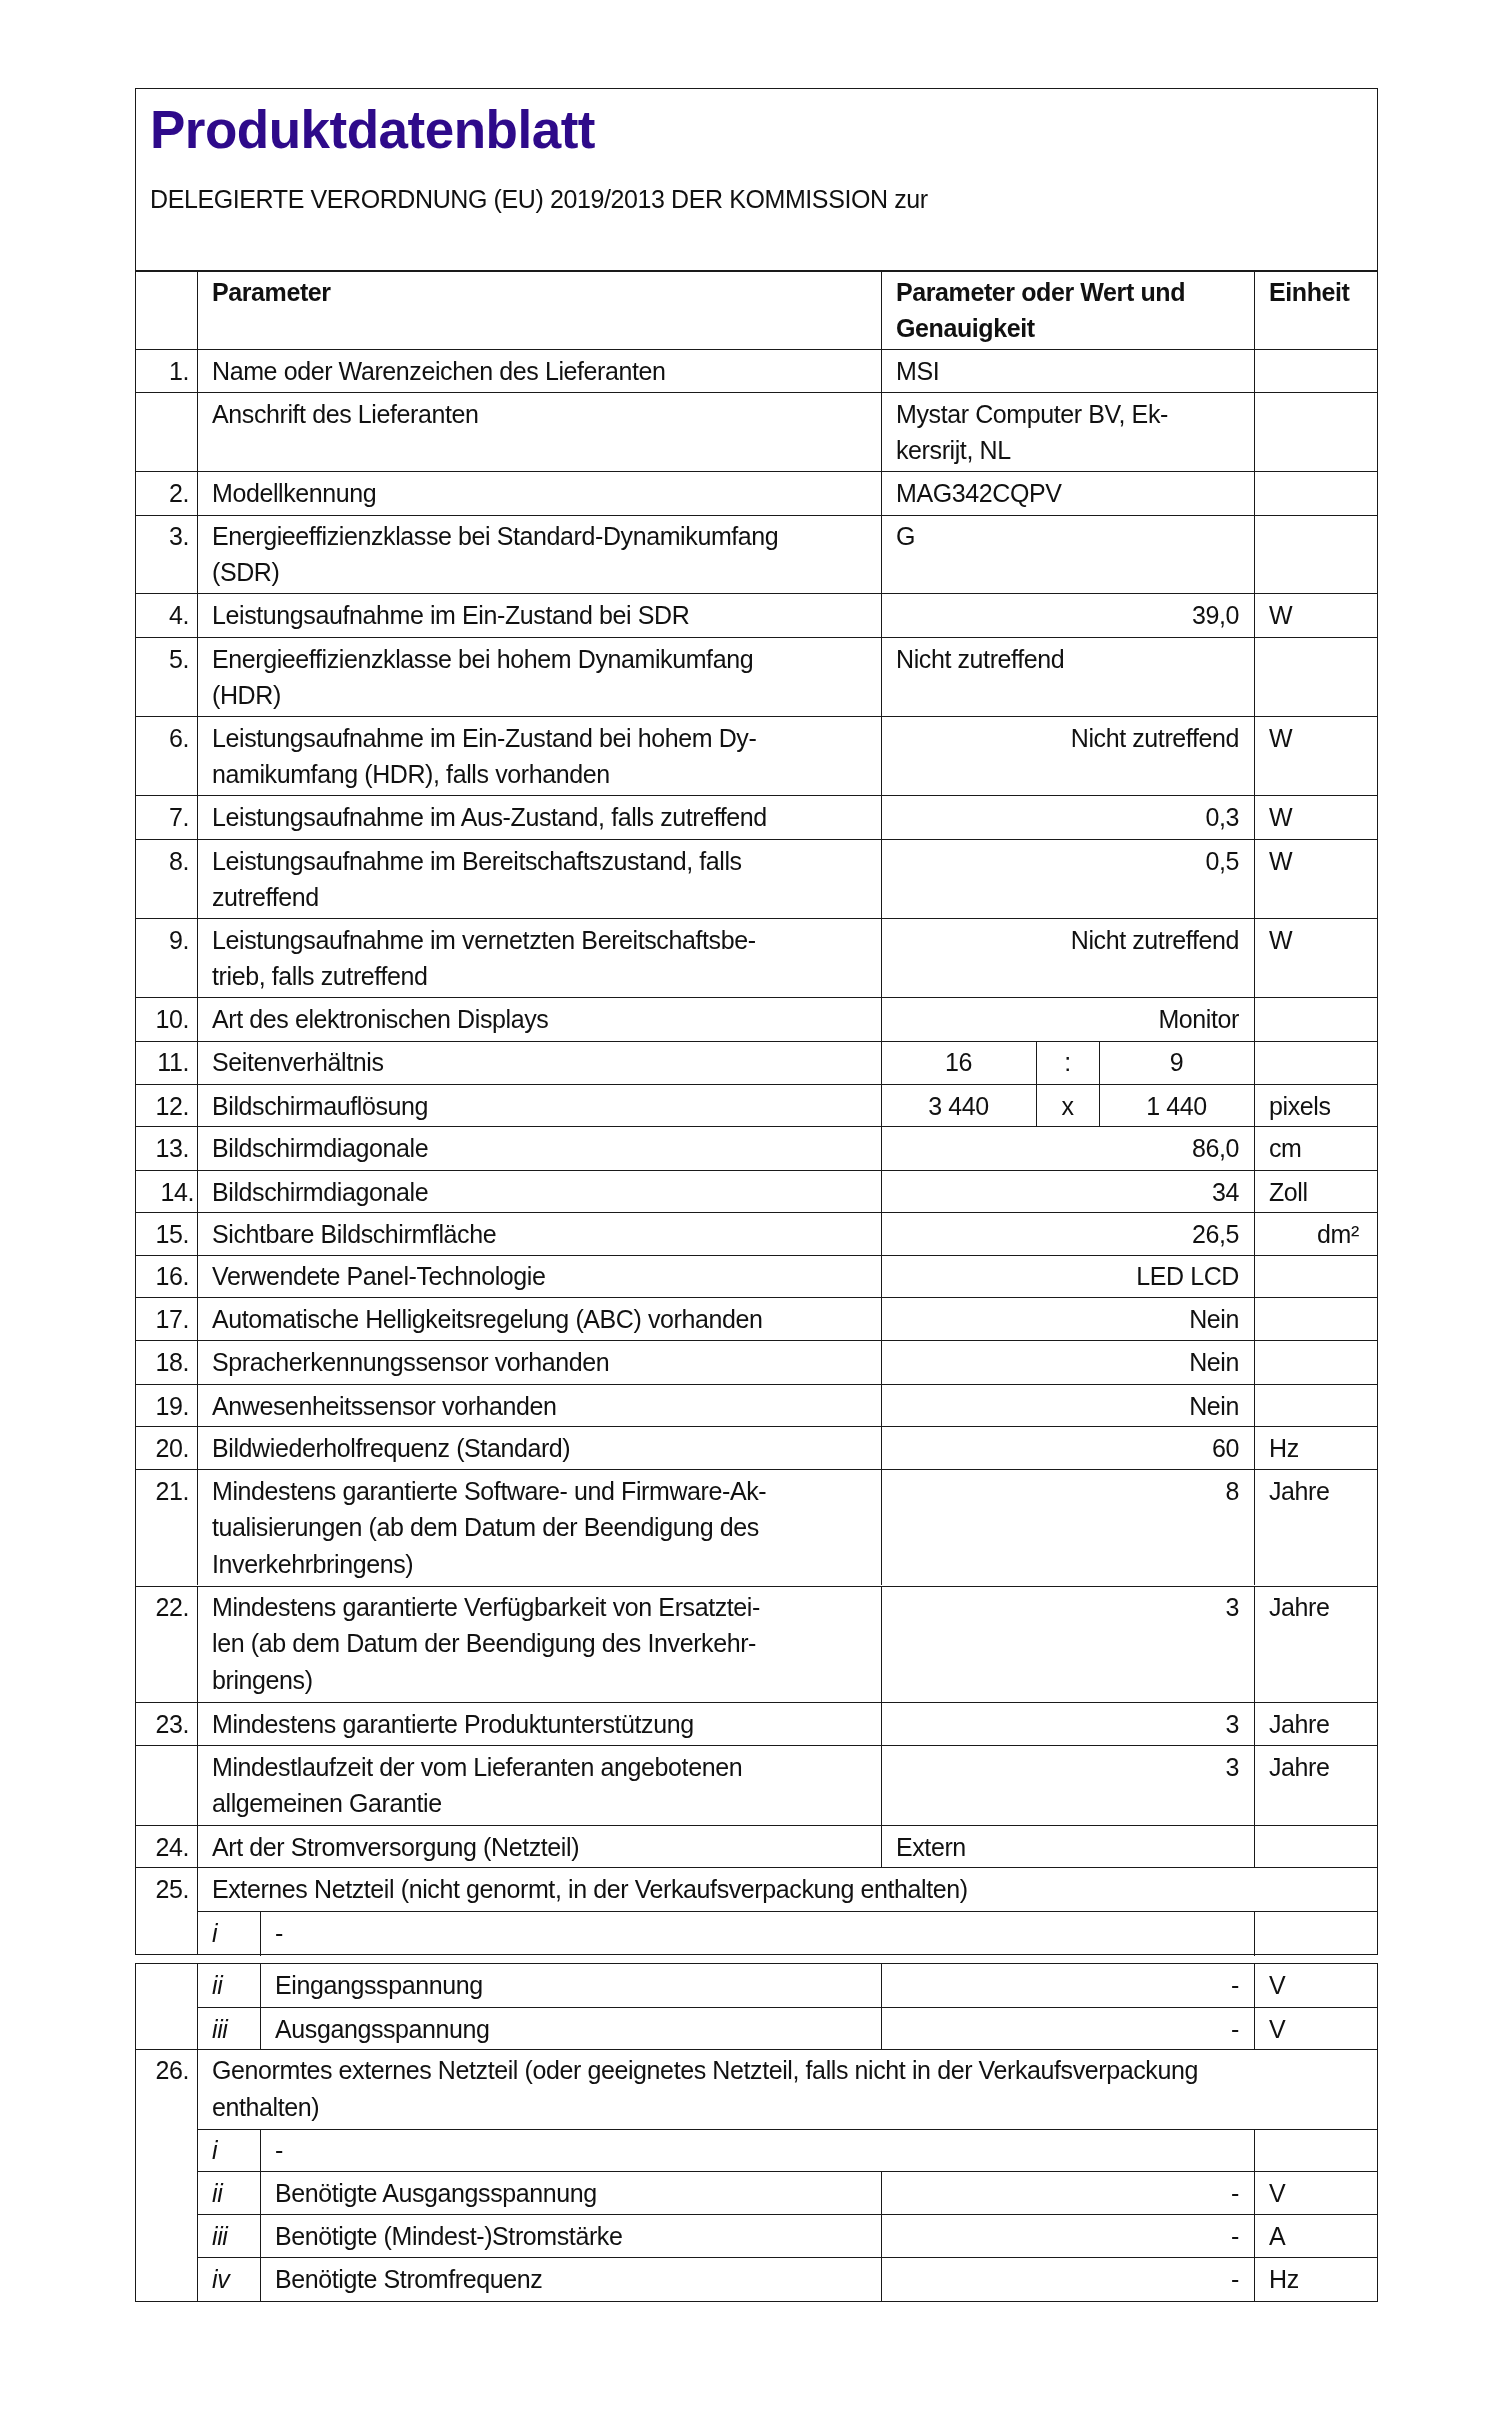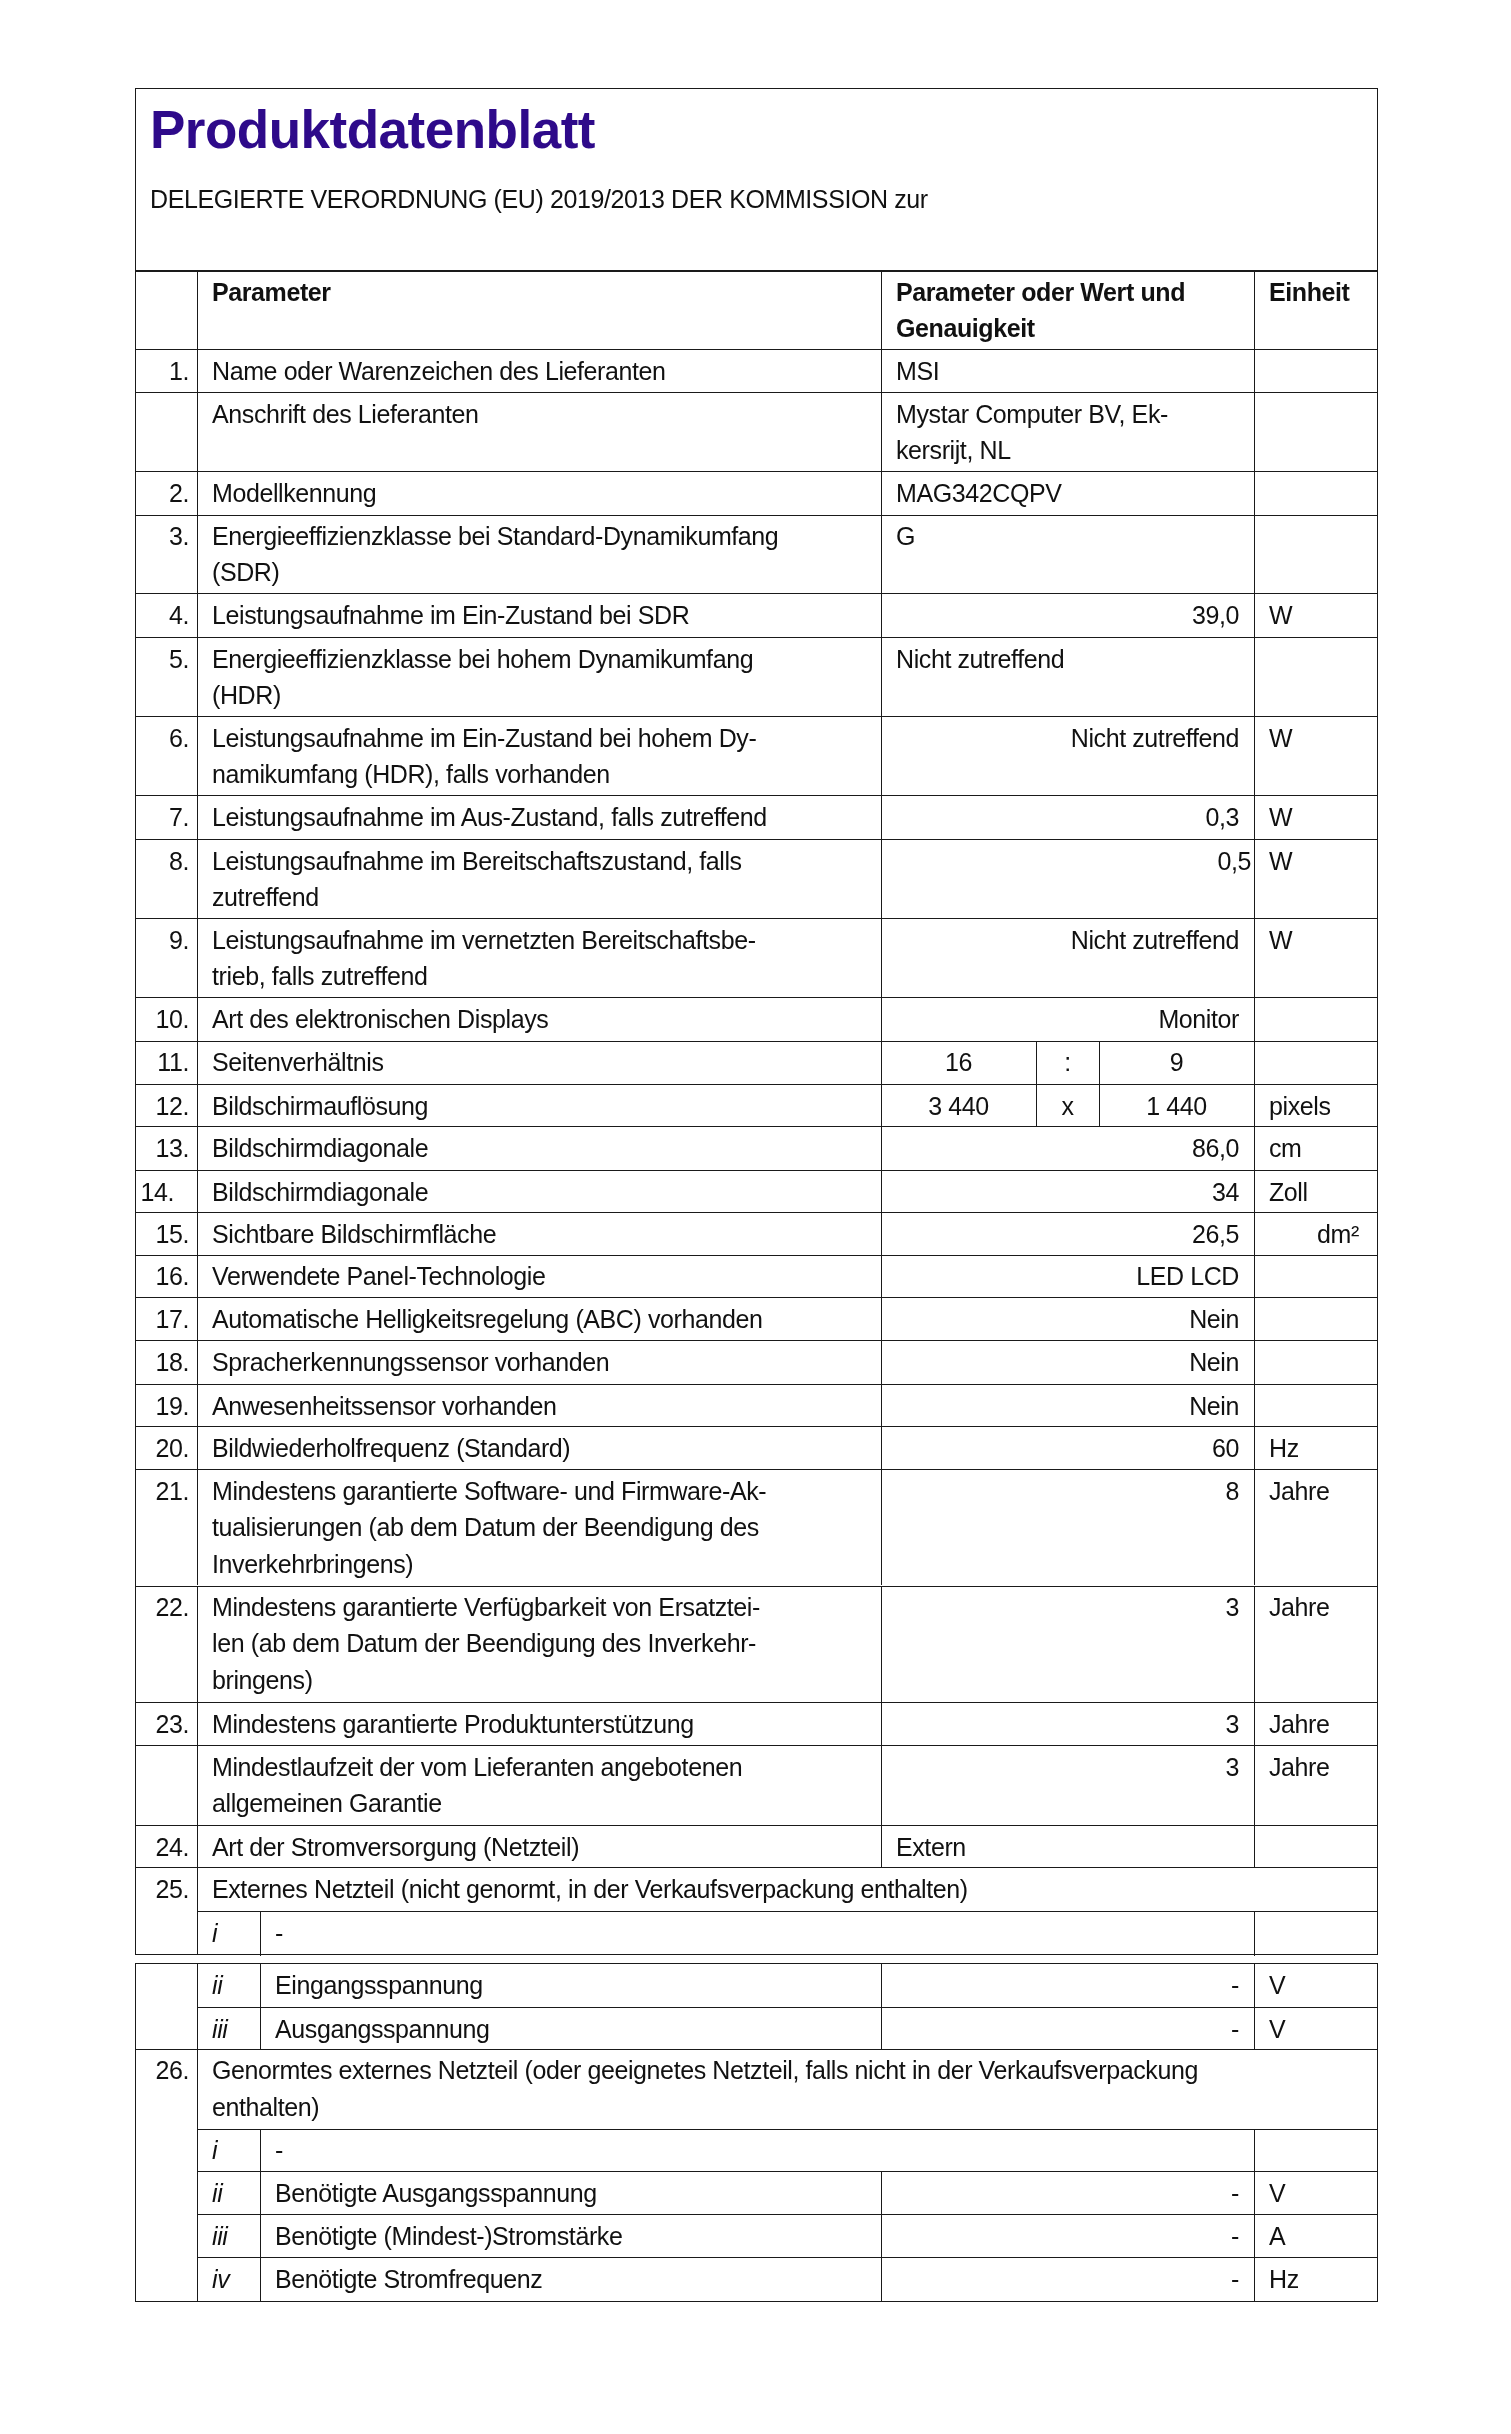--- a/index.html
+++ b/index.html
@@ -106,21 +106,21 @@
     <div class="t " style="left: 212px; top: 799px;">Leistungsaufnahme im Aus-Zustand, falls zutreffend</div>
     <div class="t r" style="left: 881px; top: 799px; width: 358px;">0,3</div>
     <div class="t " style="left: 1269px; top: 799px;">W</div>
     <div class="hl" style="left: 135px; top: 839px; width: 1243px;"></div>
     <div class="vl" style="left: 197px; top: 839px; height: 79px;"></div>
     <div class="vl" style="left: 1254px; top: 839px; height: 79px;"></div>
     <div class="vl" style="left: 881px; top: 839px; height: 79px;"></div>
     <div class="t r" style="left: 137px; top: 843px; width: 52px;">8.</div>
     <div class="t " style="left: 212px; top: 843px;">Leistungsaufnahme im Bereitschaftszustand, falls</div>
     <div class="t " style="left: 212px; top: 879px;">zutreffend</div>
-    <div class="t r" style="left: 881px; top: 843px; width: 358px; padding-left: 12px;">0,5</div>
+    <div class="t r" style="left: 881px; top: 843px; width: 358px;">0,5</div>
     <div class="t " style="left: 1269px; top: 843px;">W</div>
     <div class="hl" style="left: 135px; top: 918px; width: 1243px;"></div>
     <div class="vl" style="left: 197px; top: 918px; height: 79px;"></div>
     <div class="vl" style="left: 1254px; top: 918px; height: 79px;"></div>
     <div class="vl" style="left: 881px; top: 918px; height: 79px;"></div>
     <div class="t r" style="left: 137px; top: 922px; width: 52px;">9.</div>
     <div class="t " style="left: 212px; top: 922px;">Leistungsaufnahme im vernetzten Bereitschaftsbe-</div>
     <div class="t " style="left: 212px; top: 958px;">trieb, falls zutreffend</div>
     <div class="t r" style="left: 881px; top: 922px; width: 358px;">Nicht zutreffend</div>
     <div class="t " style="left: 1269px; top: 922px;">W</div>
@@ -161,21 +161,21 @@
     <div class="vl" style="left: 1254px; top: 1126px; height: 44px;"></div>
     <div class="vl" style="left: 881px; top: 1126px; height: 44px;"></div>
     <div class="t r" style="left: 137px; top: 1130px; width: 52px;">13.</div>
     <div class="t " style="left: 212px; top: 1130px;">Bildschirmdiagonale</div>
     <div class="t r" style="left: 881px; top: 1130px; width: 358px;">86,0</div>
     <div class="t " style="left: 1269px; top: 1130px;">cm</div>
     <div class="hl" style="left: 135px; top: 1170px; width: 1243px;"></div>
     <div class="vl" style="left: 197px; top: 1170px; height: 42px;"></div>
     <div class="vl" style="left: 1254px; top: 1170px; height: 42px;"></div>
     <div class="vl" style="left: 881px; top: 1170px; height: 42px;"></div>
-    <div class="t r" style="left: 122px; top: 1174px; width: 52px;">14.</div>
+    <div class="t r" style="left: 142px; top: 1174px; width: 52px;">14.</div>
     <div class="t " style="left: 212px; top: 1174px;">Bildschirmdiagonale</div>
     <div class="t r" style="left: 881px; top: 1174px; width: 358px;">34</div>
     <div class="t " style="left: 1269px; top: 1174px;">Zoll</div>
     <div class="hl" style="left: 135px; top: 1212px; width: 1243px;"></div>
     <div class="vl" style="left: 197px; top: 1212px; height: 43px;"></div>
     <div class="vl" style="left: 1254px; top: 1212px; height: 43px;"></div>
     <div class="vl" style="left: 881px; top: 1212px; height: 43px;"></div>
     <div class="t r" style="left: 137px; top: 1216px; width: 52px;">15.</div>
     <div class="t " style="left: 212px; top: 1216px;">Sichtbare Bildschirmfläche</div>
     <div class="t r" style="left: 881px; top: 1216px; width: 358px;">26,5</div>

